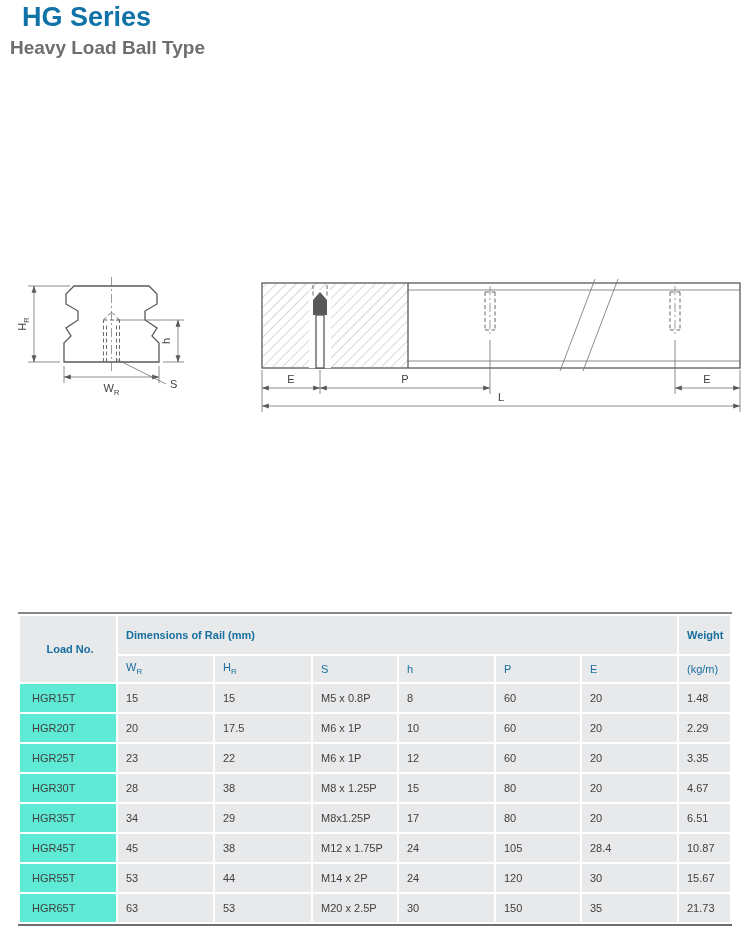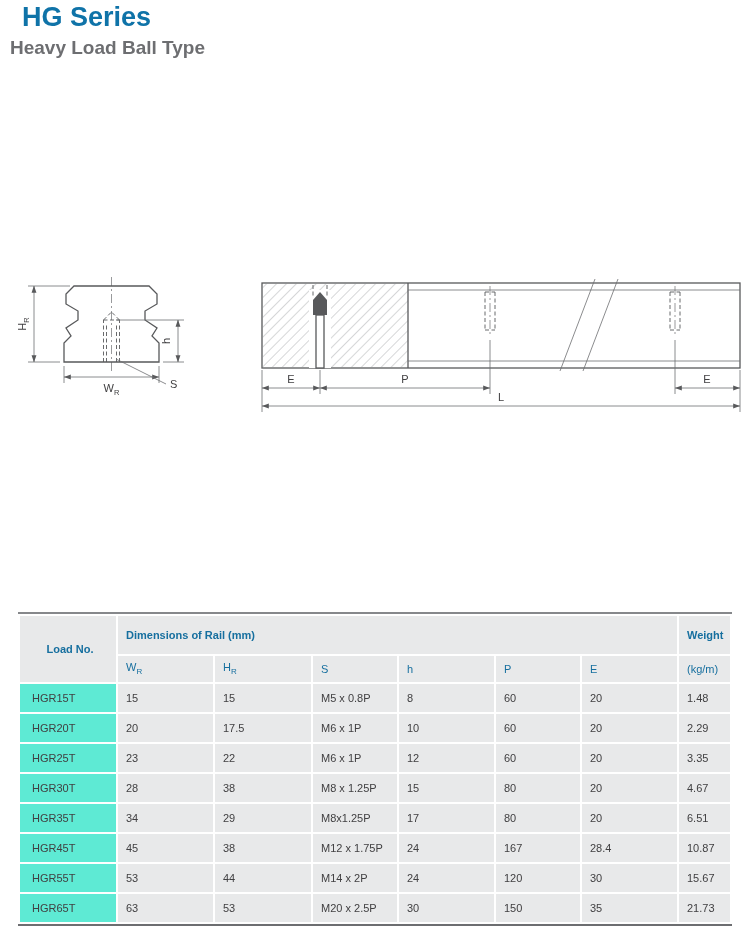--- a/index.html
+++ b/index.html
@@ -214,21 +214,21 @@
       <td>80</td>
       <td>20</td>
       <td>6.51</td>
     </tr>
     <tr>
       <td class="model">HGR45T</td>
       <td>45</td>
       <td>38</td>
       <td>M12 x 1.75P</td>
       <td>24</td>
-      <td>167</td>
+      <td>105</td>
       <td>28.4</td>
       <td>10.87</td>
     </tr>
     <tr>
       <td class="model">HGR55T</td>
       <td>53</td>
       <td>44</td>
       <td>M14 x 2P</td>
       <td>24</td>
       <td>120</td>

